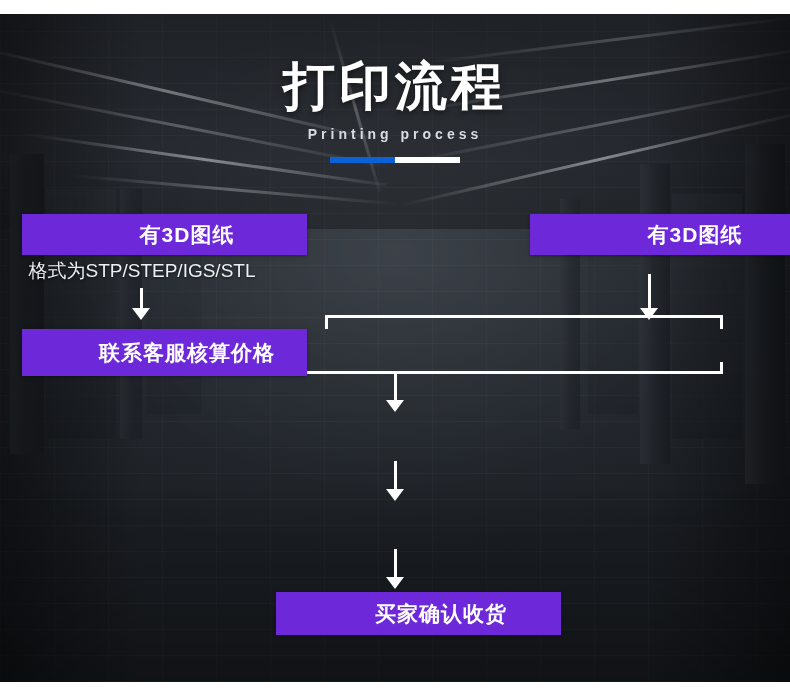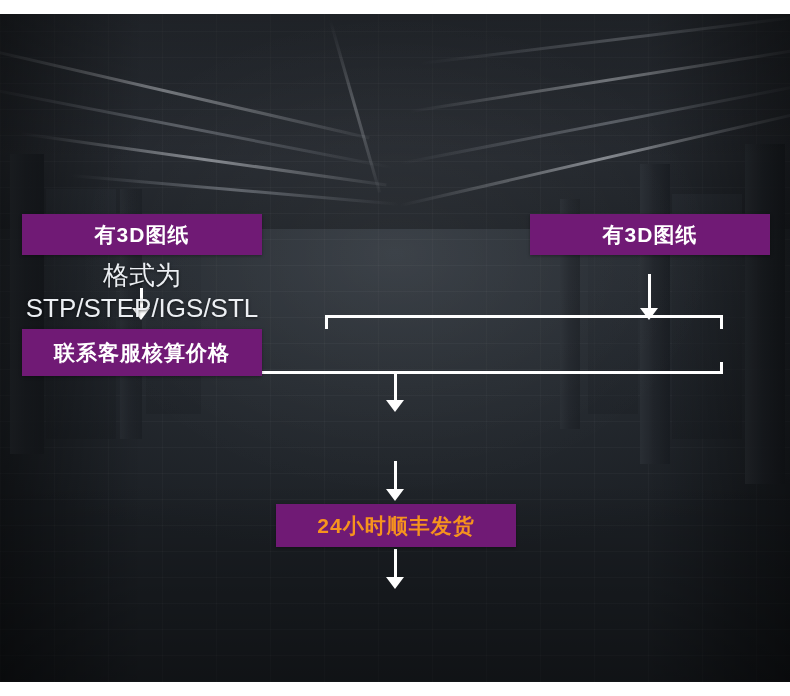--- a/index.html
+++ b/index.html
@@ -66,31 +66,32 @@
     font-size:14px;line-height:18px;color:#d9dde3;
     letter-spacing:4px;font-weight:600;
   }
   .divider{margin:14px auto 0;width:130px;height:6px;display:flex;}
   .divider .seg-blue{width:65px;height:6px;background:#0a62d6;}
   .divider .seg-white{width:65px;height:6px;background:#ffffff;}
 
   
   .box{
     position:absolute;
-    background:#701a75;
+    background:#6d28d9;
     color:#ffffff;
     display:flex;align-items:center;justify-content:center;
     font-size:21px;font-weight:700;letter-spacing:1px;
     z-index:25;
     box-shadow:0 1px 3px rgba(0,0,0,.35);
+    padding-left:45px;
   }
   .box.orange{color:#f6931e;}
   .subtext{
     position:absolute;z-index:25;
-    color:#eceff3;font-size:26px;font-weight:400;
+    color:#eceff3;font-size:19px;font-weight:400;
     text-align:center;letter-spacing:0px;
     text-shadow:0 1px 3px rgba(0,0,0,.6);
   }
 
   
   .vline{position:absolute;background:#ffffff;width:3px;z-index:22;}
   .hline{position:absolute;background:#ffffff;height:3px;z-index:22;}
   .arrowhead{
     position:absolute;width:0;height:0;z-index:23;
     border-left:9px solid transparent;
@@ -128,20 +129,28 @@
     <div class="bayL" style="left:672px;top:180px;width:70px;height:245px;opacity:.55;"></div>
     <div class="bayL" style="left:146px;top:200px;width:55px;height:200px;opacity:.4;"></div>
     <div class="bayL" style="left:588px;top:205px;width:50px;height:195px;opacity:.4;"></div>
 
     <div class="vign"></div>
   </div>
 
   <div class="topstrip"></div>
   <div class="botstrip"></div>
 
+  <div class="header">
+    <div class="title-cn">打印流程</div>
+    <div class="title-en">Printing process</div>
+    <div class="divider">
+      <div class="seg-blue"></div>
+      <div class="seg-white"></div>
+    </div>
+  </div>
 
   <div class="box" style="left:22px;top:214px;width:240px;height:41px;">有3D图纸</div>
 
   <div class="subtext" style="left:12px;top:258px;width:260px;">格式为STP/STEP/IGS/STL</div>
 
   <div class="box" style="left:530px;top:214px;width:240px;height:41px;">有3D图纸</div>
 
   <div class="vline" style="left:140px;top:288px;height:22px;"></div>
   <div class="arrowhead" style="left:132px;top:308px;"></div>
 
@@ -158,19 +167,19 @@
   <div class="vline" style="left:66px;top:362px;height:12px;"></div>
   <div class="vline" style="left:720px;top:362px;height:12px;"></div>
 
   <div class="vline" style="left:394px;top:371px;height:32px;"></div>
   <div class="arrowhead" style="left:386px;top:400px;"></div>
 
 
   <div class="vline" style="left:394px;top:461px;height:30px;"></div>
   <div class="arrowhead" style="left:386px;top:489px;"></div>
 
-  <div class="box orange" style="left:276px;top:504px;width:240px;height:43px;">24小时顺丰发货</div>
 
   <div class="vline" style="left:394px;top:549px;height:30px;"></div>
   <div class="arrowhead" style="left:386px;top:577px;"></div>
 
+  <div class="box" style="left:276px;top:592px;width:240px;height:43px;">买家确认收货</div>
 
 </div>
 
 </body></html>

